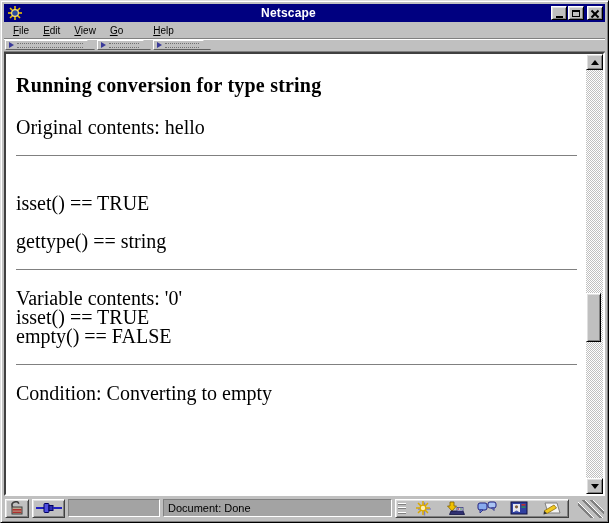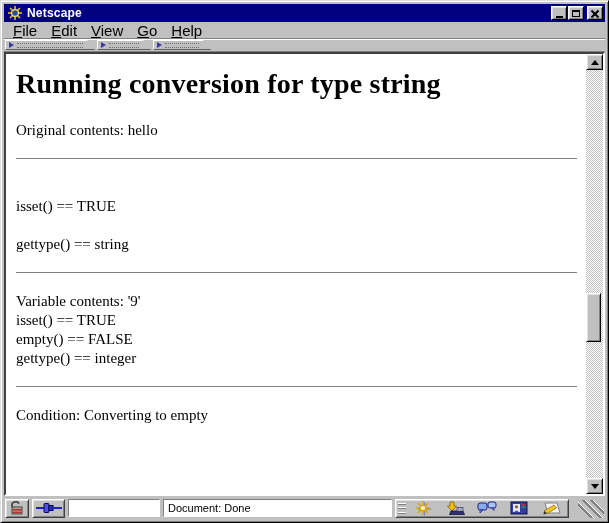--- a/index.html
+++ b/index.html
@@ -16,21 +16,21 @@
     position:relative;
   }
 
   
   .titlebar {
     height:18px; background:#000080; color:#fff;
     display:flex; align-items:center; padding:0 2px;
     flex:0 0 auto;
   }
   .titlebar .app-icon { width:18px; height:16px; margin-right:3px; flex:0 0 auto; }
-  .titlebar .title { font-size:12px; font-weight:bold; letter-spacing:0.2px; flex:1; }
+  .titlebar .title { font-size:12px; font-weight:bold; letter-spacing:0.2px; flex:1;text-align:center; }
   .winbtn {
     width:16px; height:14px; background:#c0c0c0; margin-left:1px;
     border:1px solid; border-color:#fff #000 #000 #fff;
     box-shadow: inset 1px 1px 0 #dfdfdf, inset -1px -1px 0 #808080;
     display:flex; align-items:center; justify-content:center;
     position:relative;
   }
   .winbtn.close { margin-left:3px; }
   .glyph-min { width:7px; height:2px; background:#000; margin-top:7px; }
   .glyph-max { width:8px; height:7px; border:1px solid #000; border-top-width:2px; }
@@ -38,21 +38,21 @@
   .glyph-close::before, .glyph-close::after {
     content:""; position:absolute; left:-1px; top:3px; width:10px; height:2px; background:#000;
   }
   .glyph-close::before { transform:rotate(45deg); }
   .glyph-close::after  { transform:rotate(-45deg); }
 
   
   .menubar {
     height:17px; display:flex; align-items:center; padding-left:2px;
     border-bottom:1px solid #808080; box-shadow:0 1px 0 #fff;
-    flex:0 0 auto; font-size:15px; color:#000;
+    flex:0 0 auto; font-size:10px; color:#000;
   }
   .menu-item { padding:2px 7px; }
   .accel { text-decoration:underline; }
 
   
   .toolstrip {
     height:13px; display:flex; align-items:flex-start; padding:1px 0 0 1px;
     border-bottom:1px solid #808080; box-shadow:0 1px 0 #fff;
     flex:0 0 auto;
   }
@@ -73,22 +73,22 @@
   .viewport {
     flex:1 1 auto; display:flex; min-height:0;
     border:2px solid; border-color:#404040 #fff #fff #404040;
     background:#fff;
   }
   .page {
     flex:1 1 auto; overflow:hidden; background:#fff;
     font-family:"Liberation Serif", serif; color:#000;
     padding:8px 8px 0 10px;
   }
-  .page h1 { font-size:28px; font-weight:bold; margin:6px 0 21px; letter-spacing:0.2px; }
-  .page p  { font-size:15px; line-height:19px; margin:18px 0; }
+  .page h1 { font-size:20px; font-weight:bold; margin:12px 0 21px; letter-spacing:0.2px; }
+  .page p  { font-size:20px; line-height:19px; margin:18px 0; }
   .page hr { border:0; height:2px; margin:12px 1px 12px 0;
              border-top:1px solid #808080; border-bottom:1px solid #fff; }
 
   
   .scrollbar { flex:0 0 17px; display:flex; flex-direction:column; background:#c0c0c0; }
   .sb-btn {
     height:16px; background:#c0c0c0;
     border:1px solid; border-color:#fff #000 #000 #fff;
     box-shadow: inset 1px 1px 0 #dfdfdf, inset -1px -1px 0 #808080;
     display:flex; align-items:center; justify-content:center;
@@ -111,21 +111,21 @@
     flex:0 0 23px; display:flex; align-items:center; gap:3px; padding:2px 1px 1px 1px;
     font-size:11px; color:#000;
   }
   .raised {
     border:1px solid; border-color:#fff #404040 #404040 #fff;
     box-shadow: inset 1px 1px 0 #dfdfdf, inset -1px -1px 0 #808080;
     background:#c0c0c0;
   }
   .sunken {
     border:1px solid; border-color:#808080 #fff #fff #808080;
-    background:#ffffff;
+    background:#a3a3a3;
   }
   .sb-lock { width:24px; height:19px; display:flex; align-items:center; justify-content:center; }
   .sb-plug { width:33px; height:19px; display:flex; align-items:center; justify-content:center; }
   .sb-progress { width:92px; height:18px; }
   .sb-status { flex:1 1 auto; height:18px; display:flex; align-items:center; padding:0 4px; }
   .component-bar { height:19px; display:flex; align-items:center; padding:1px 2px; gap:2px; }
   .cb-grip { width:8px; height:13px; display:flex; flex-direction:column; justify-content:space-between; padding:1px 0; }
   .cb-grip span { display:block; height:2px; border-top:1px solid #fff; border-bottom:1px solid #808080; }
   .cb-btn { width:30px; height:15px; display:flex; align-items:center; justify-content:center; background:transparent; }
   .resize-grip {
@@ -162,21 +162,21 @@
     <span class="winbtn close">
         <span class="glyph-close"></span>
       </span>
   </div>
 
   <div class="menubar">
     <span class="menu-item"><span class="accel">F</span><span>ile</span></span>
     <span class="menu-item"><span class="accel">E</span><span>dit</span></span>
     <span class="menu-item"><span class="accel">V</span><span>iew</span></span>
     <span class="menu-item"><span class="accel">G</span><span>o</span></span>
-    <span class="menu-item" style=""><span class="accel">H</span><span>elp</span></span>
+    <span class="menu-item" style="margin-left:16px"><span class="accel">H</span><span>elp</span></span>
   </div>
 
   <div class="toolstrip">
     <div class="tab tab1">
         <span class="tri"></span>
         <span class="dots"></span>
       </div>
     <div class="tab tab2">
         <span class="tri"></span>
         <span class="dots"></span>
@@ -195,24 +195,23 @@
 
       <p>
         <br>
         <span>isset() == TRUE</span><br>
         <br>
         <span>gettype() == string</span>
       </p>
       <hr>
 
       <p>
-        <span>Variable contents: '9'</span><br>
+        <span>Variable contents: '0'</span><br>
         <span>isset() == TRUE</span><br>
         <span>empty() == FALSE</span><br>
-        <span>gettype() == integer</span>
       </p>
       <hr>
 
       <p>Condition: Converting to empty</p>
 
     </div>
 
     <div class="scrollbar">
       <div class="sb-btn">
           <span class="arrow-up"></span>

